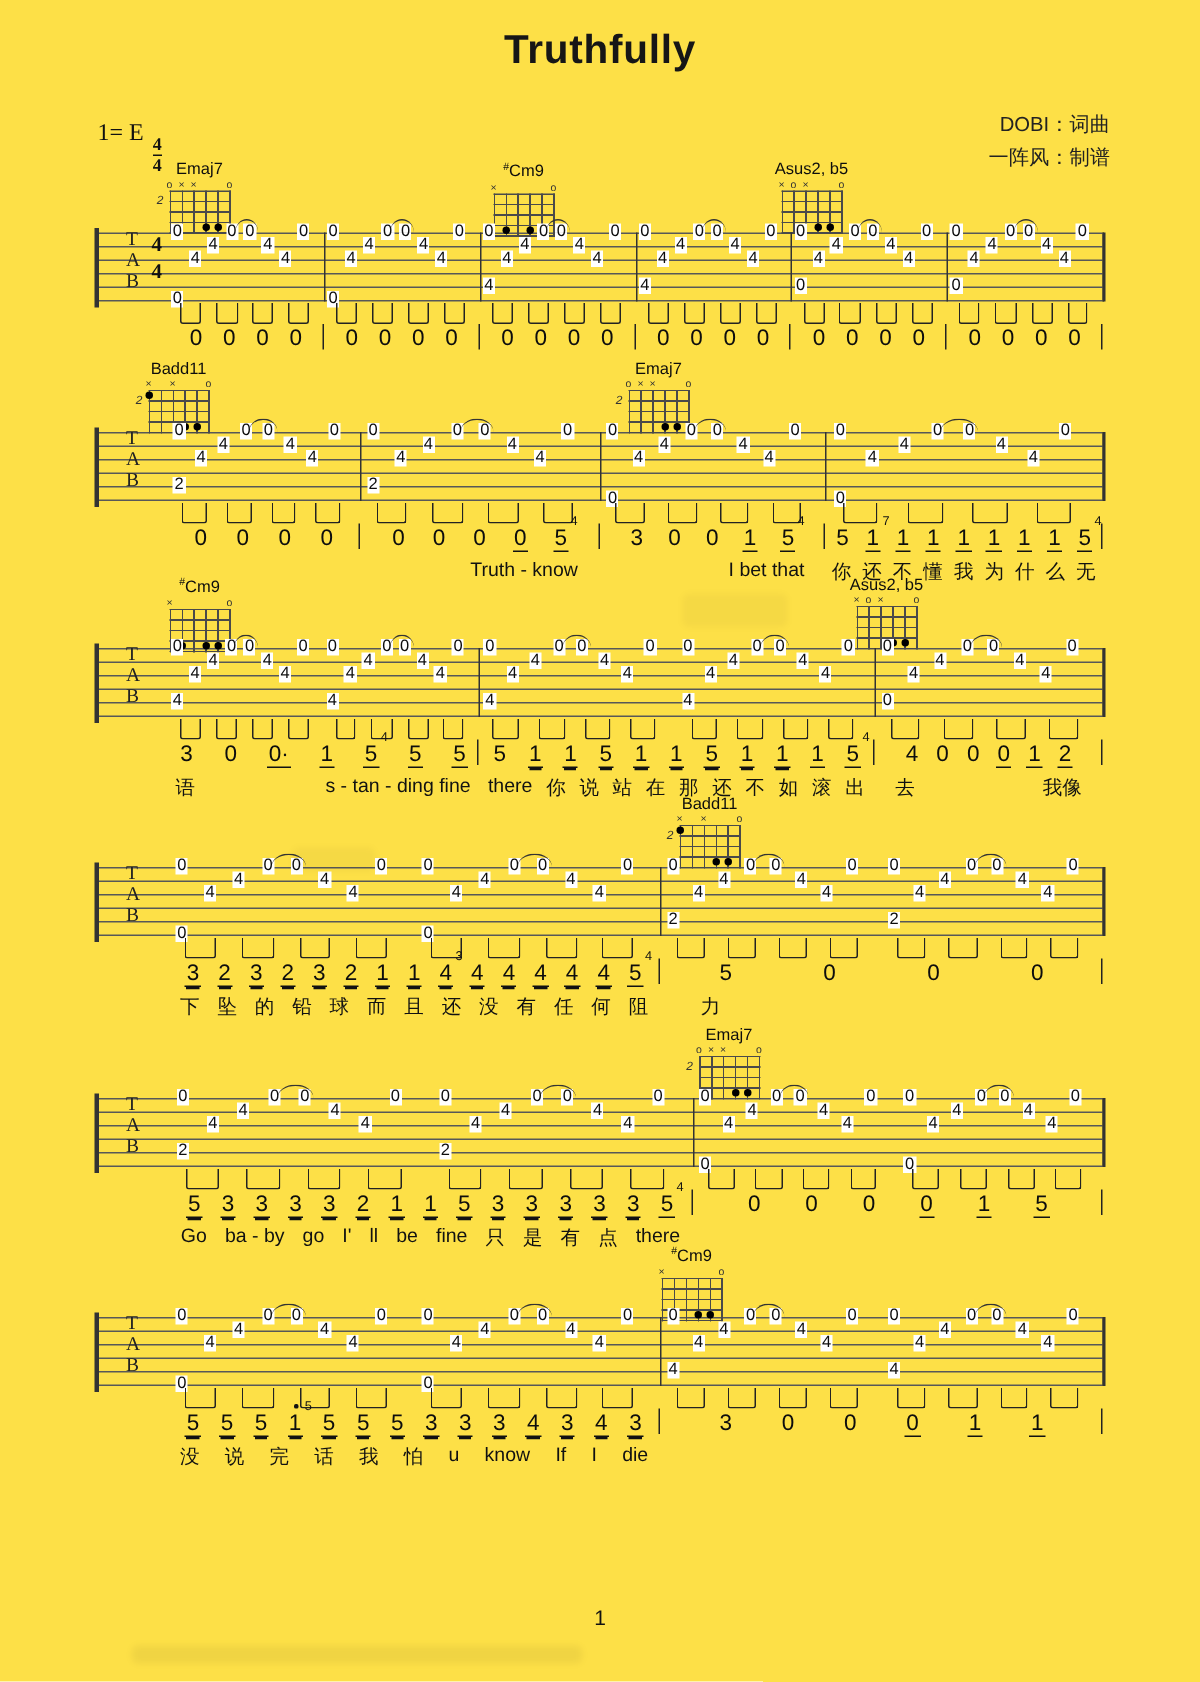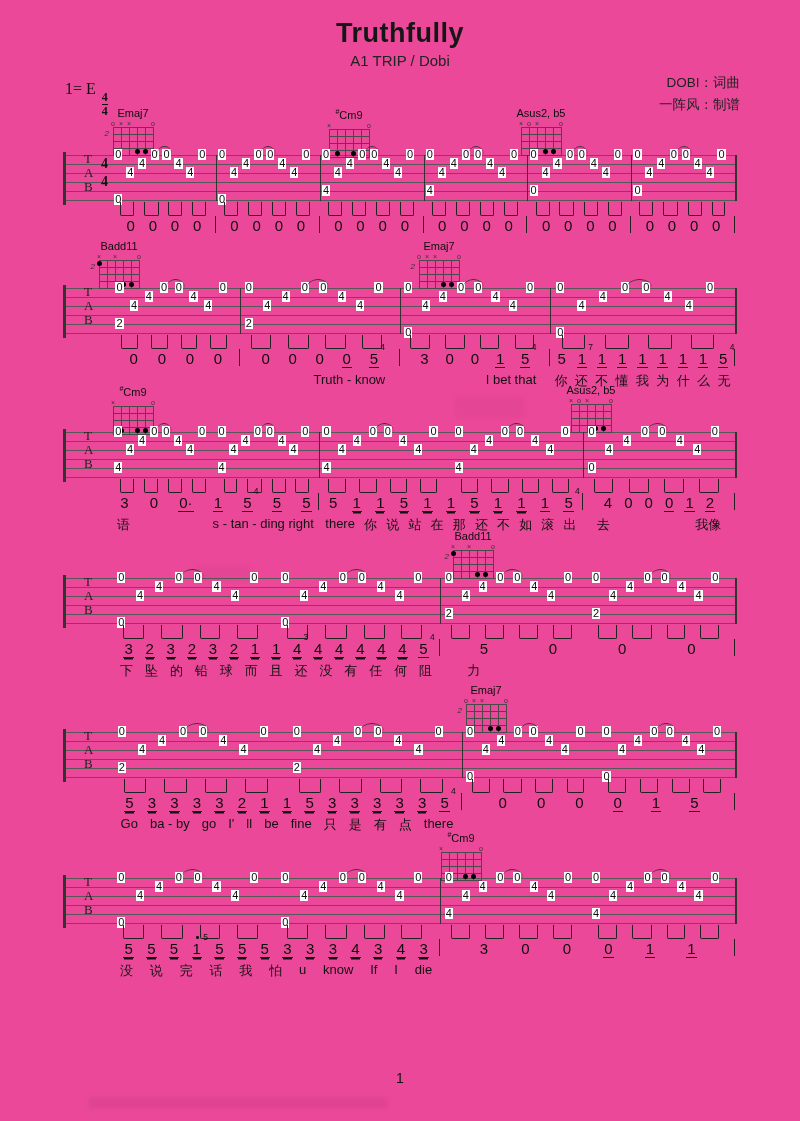--- a/index.html
+++ b/index.html
@@ -1,16 +1,16 @@
 <!DOCTYPE html>
 <html><head>
 <meta charset="utf-8">
 <style>
   html,body{margin:0;padding:0;background:#fff;}
-  .page{position:relative;width:800px;height:1121px;background:#ec4899;overflow:hidden;
+  .page{position:relative;width:800px;height:1121px;background:#fde047;overflow:hidden;
         font-family:"Liberation Sans",sans-serif;color:#111;}
   .title{position:absolute;top:18px;left:0;width:100%;text-align:center;
          font-size:27px;font-weight:600;letter-spacing:.5px;color:#161616;}
   .subtitle{position:absolute;top:52px;left:0;width:100%;text-align:center;
             font-size:15px;color:#222;}
   .credits{position:absolute;top:72px;right:60px;text-align:right;
            font-size:13.5px;line-height:1.6;color:#222;}
   .keysig{position:absolute;top:80px;left:65px;font-size:16px;color:#111;
           font-family:"Liberation Serif",serif;}
   .keyfrac{display:inline-flex;flex-direction:column;vertical-align:-7px;margin-left:6px;
@@ -59,21 +59,20 @@
   .wm{position:absolute;background:rgba(0,0,0,0.05);filter:blur(2px);border-radius:4px;}
   .wm1{left:88px;top:1097px;width:300px;height:12px;}
   .wm2{left:455px;top:396px;width:70px;height:22px;background:rgba(0,0,0,0.03);}
   .wm3{left:195px;top:565px;width:55px;height:16px;background:rgba(0,0,0,0.03);}
 </style>
 </head>
 <body>
 
 <div class="page">
   <div class="title">Truthfully</div>
-  <div class="subtitle">A1 TRIP / Dobi</div>
   <div class="credits">
     <div>DOBI：词曲</div>
     <div>一阵风：制谱</div>
   </div>
   <div class="keysig">
     <span>1= E</span><span class="keyfrac">
         <span>4</span>
         <span class="den">4</span>
       </span>
   </div>
@@ -471,21 +470,21 @@
         <span class="mel">0</span>
         <span class="mel u1">0·</span>
         <span class="mel u1">1</span>
         <span class="mel u1">5<span class="gr">4</span></span>
         <span class="mel u1">5</span>
         <span class="mel u1">5</span>
       </div>
       <div class="melbar" style="left: 317.836px; top: 493px; width: 1px; height: 17px;"></div>
       <div class="lyrrow" style="left: 117.067px; top: 516px; width: 196.701px;">
         <span>语</span>
-        <span>s - tan - ding  right</span>
+        <span>s - tan - ding  fine</span>
       </div>
       <div class="vbar" style="left: 582.988px; top: 432px; width: 1px; height: 46px;"></div>
       <div class="tnote" style="left: 322.44px; top: 426px;">0</div>
       <div class="tnote" style="left: 337.629px; top: 444px;">4</div>
       <div class="tnote" style="left: 352.817px; top: 435px;">4</div>
       <div class="tnote" style="left: 368.666px; top: 426px;">0</div>
       <div class="tnote" style="left: 383.855px; top: 426px;">0</div>
       <div class="tnote" style="left: 399.044px; top: 435px;">4</div>
       <div class="tnote" style="left: 414.233px; top: 444px;">4</div>
       <div class="tnote" style="left: 429.421px; top: 426px;">0</div>

